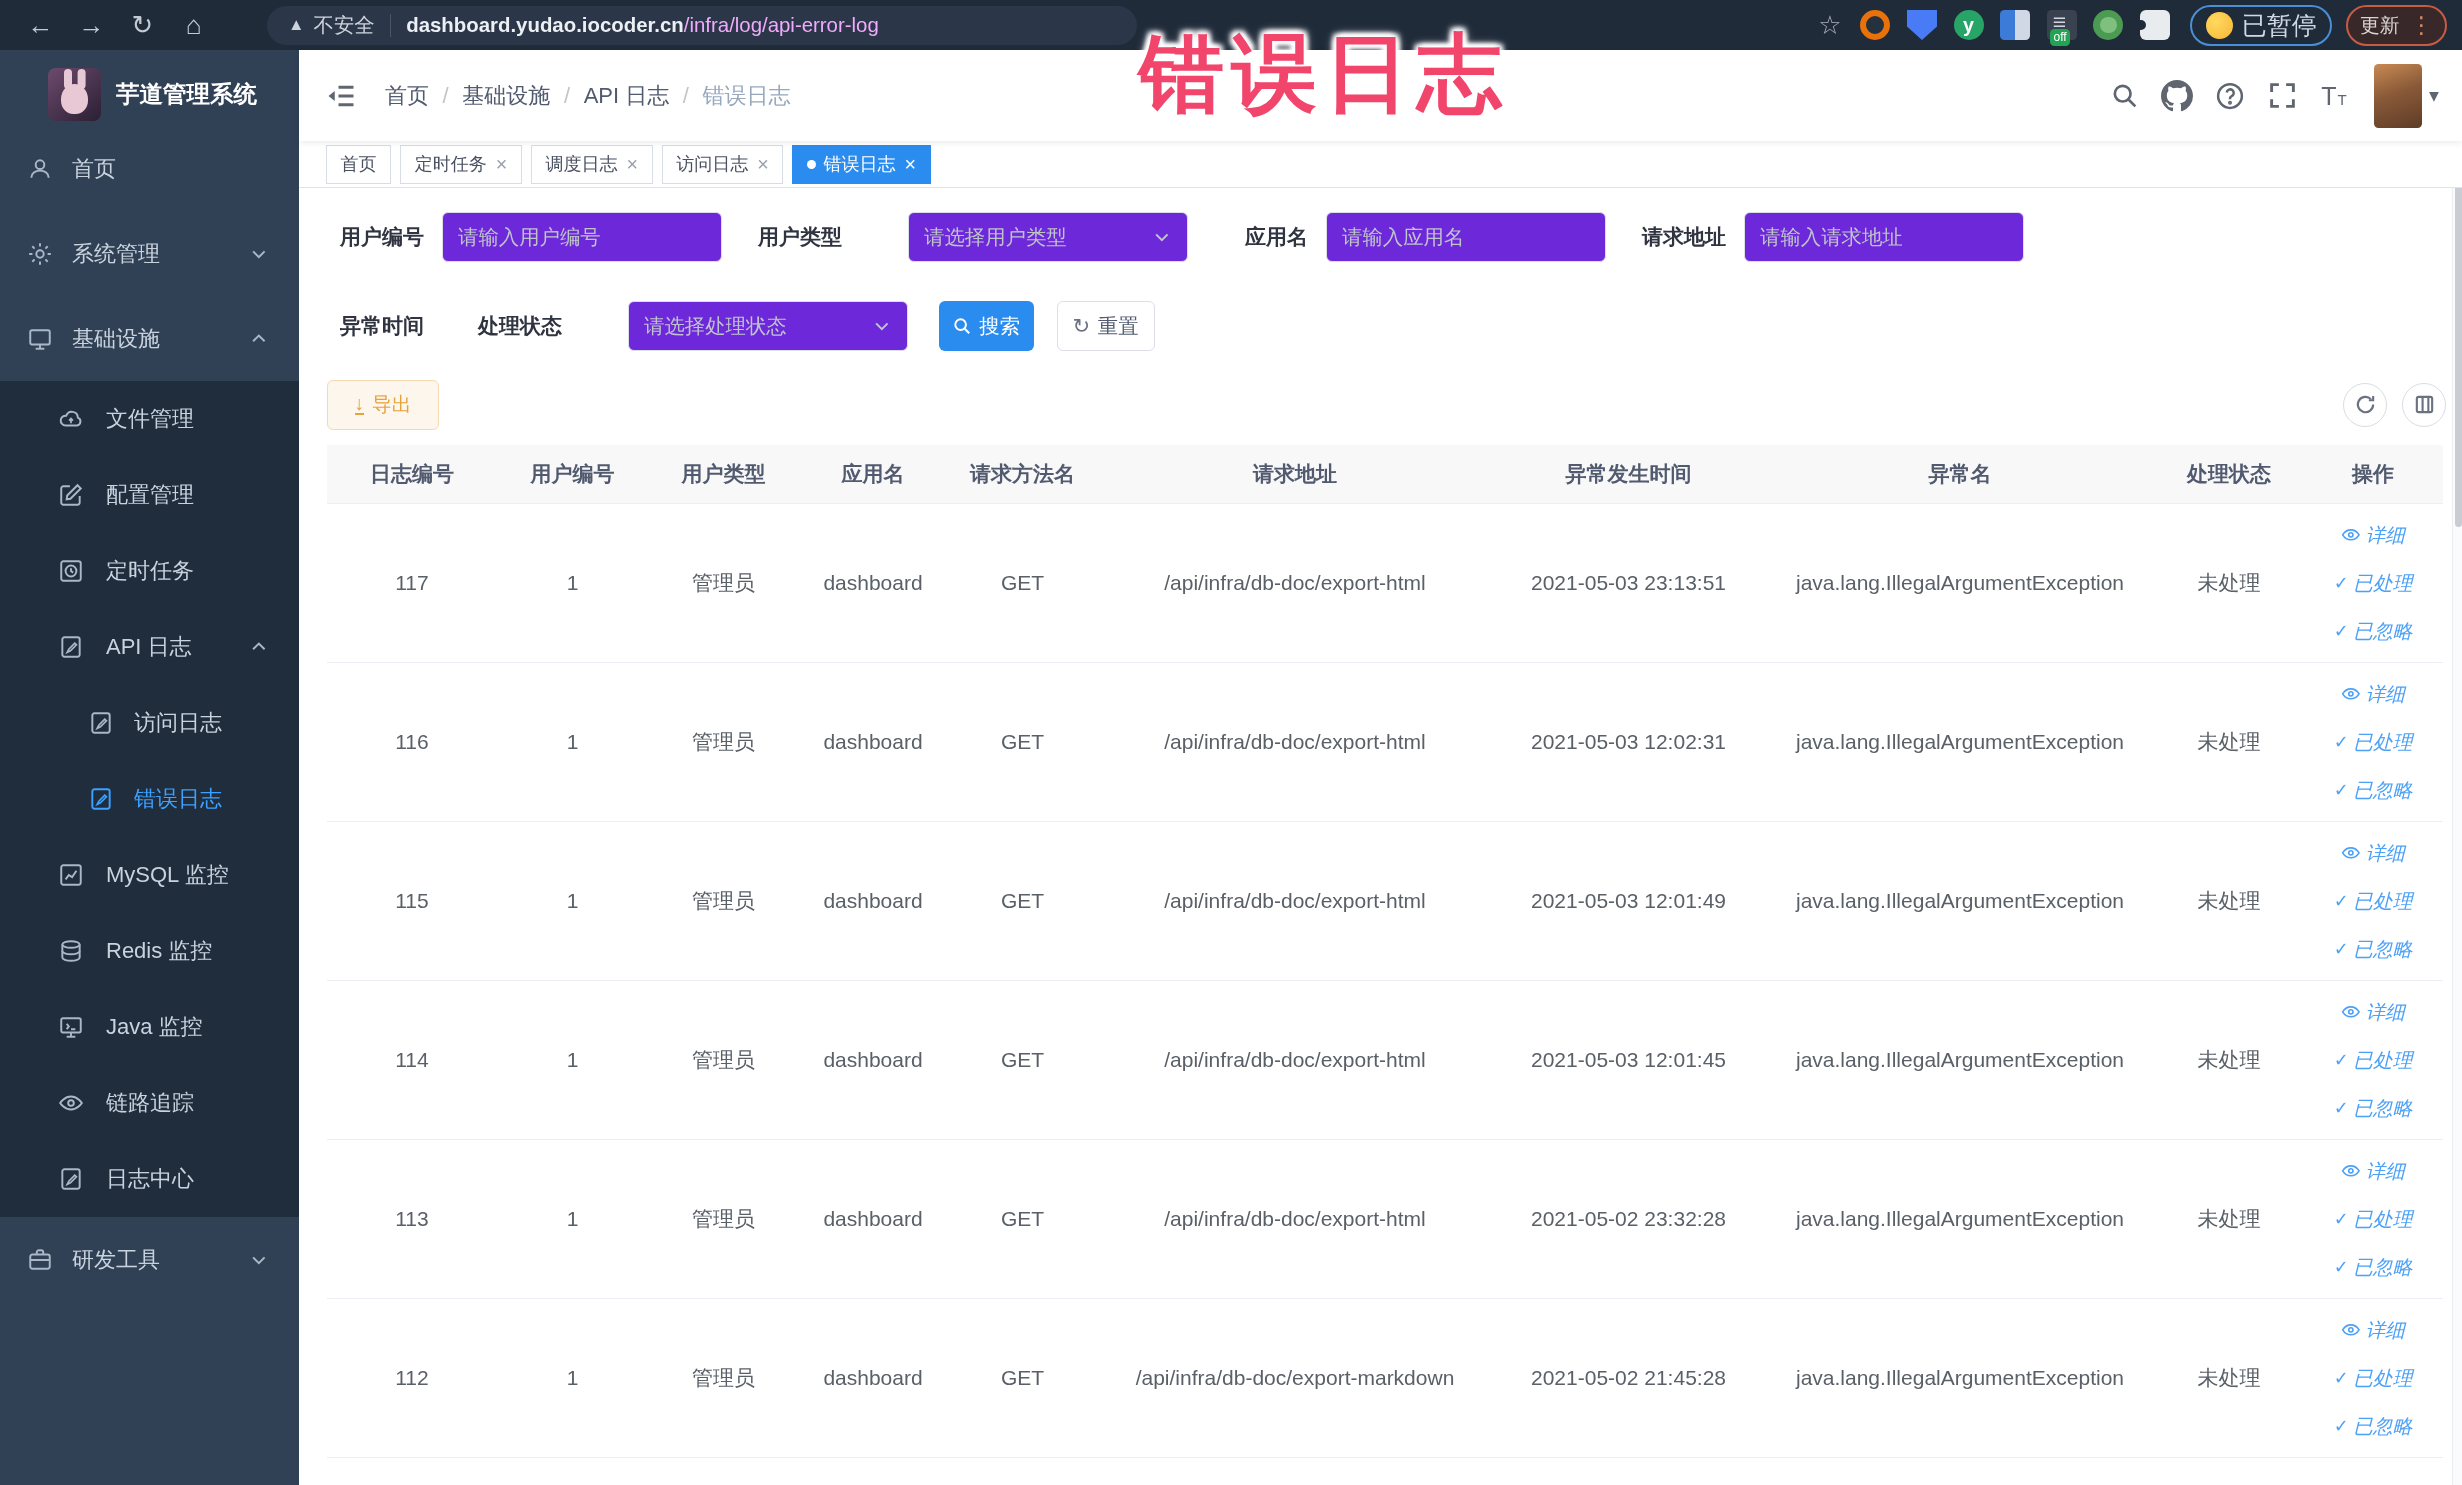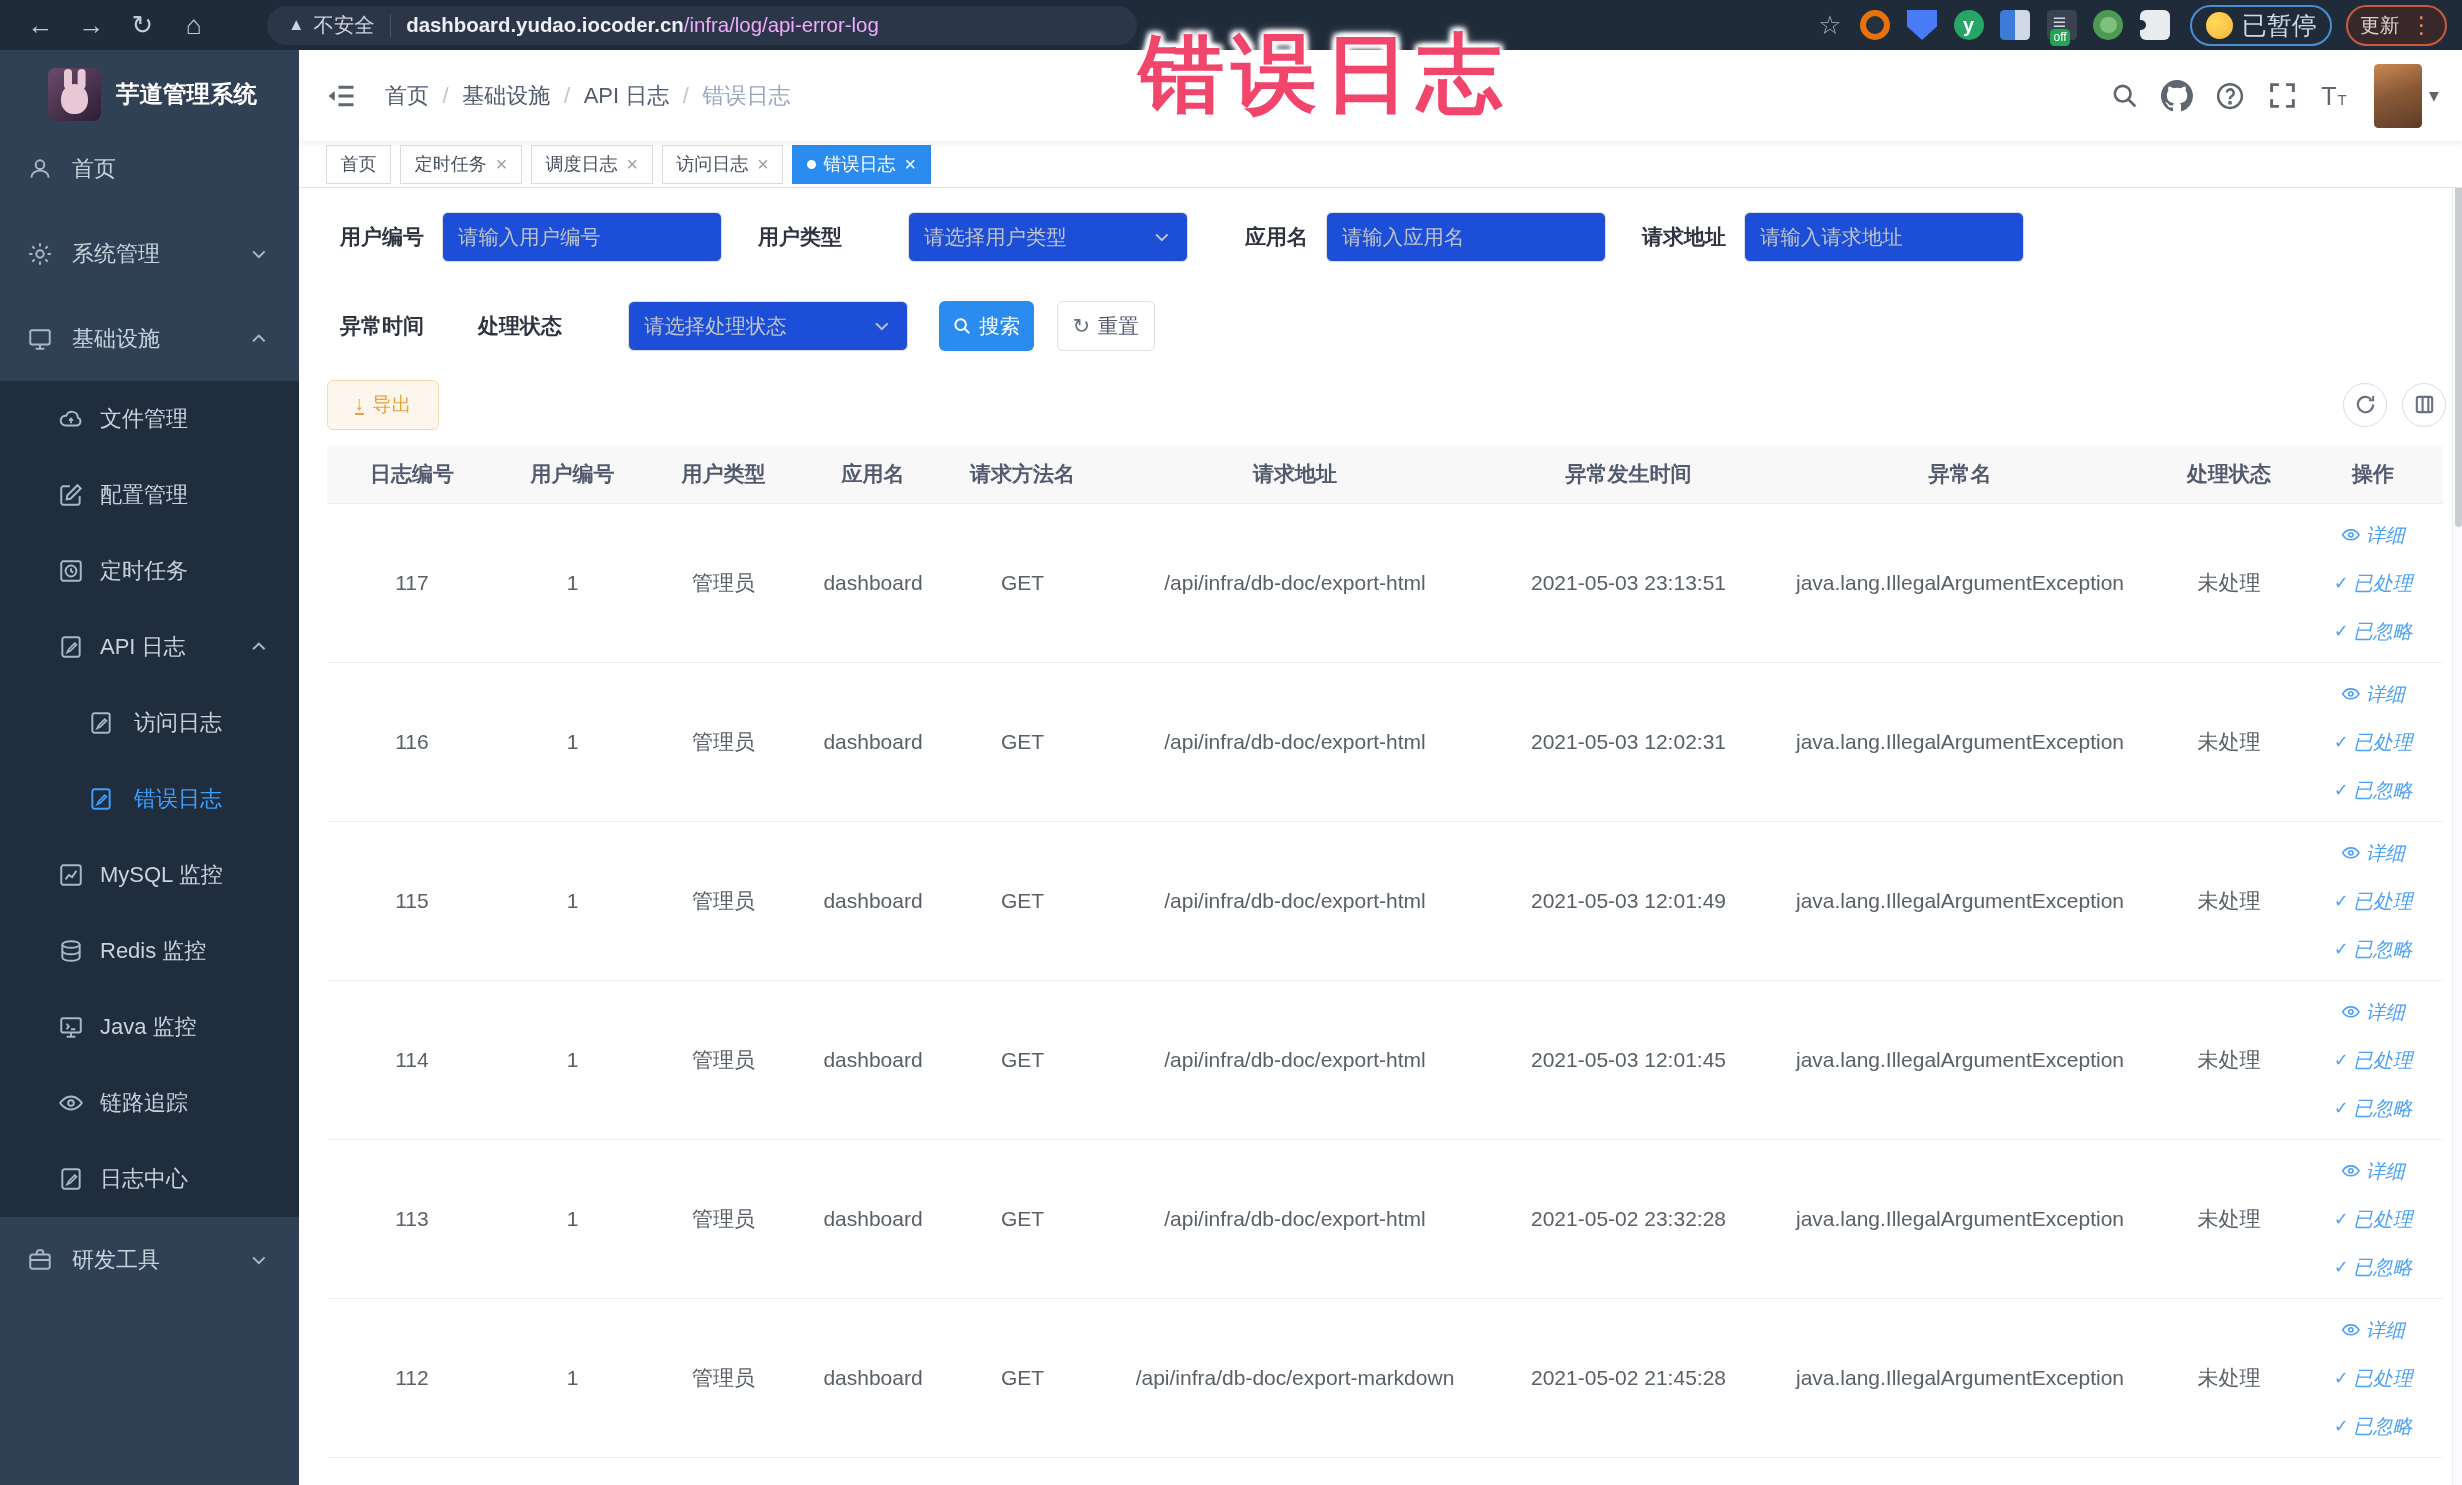--- a/index.html
+++ b/index.html
@@ -40,21 +40,21 @@
 .logo-img::after{content:"";position:absolute;left:16px;top:1.5px;width:7.6px;height:19.7px;border-radius:4.5px;background:#e9c8d6;box-shadow:13.6px 0 0 #e9c8d6;}
 .logo-title{color:#fff;font-size:23.5px;font-weight:bold;margin-left:15px;white-space:nowrap;}
 .menu{margin-top:0;}
 .s-item{display:flex;align-items:center;height:85px;color:#c9d3de;font-size:22px;position:relative;cursor:pointer;}
 .s-item .s-ico{position:absolute;left:27px;width:26px;height:26px;display:flex;align-items:center;justify-content:center;}
 .s-item .s-label{position:absolute;left:72px;white-space:nowrap;}
 .s-item .s-arrow{position:absolute;right:30px;width:19.7px;height:19.7px;}
 .submenu{background:#1f2d3d;}
 .submenu .s-item{height:76px;}
 .submenu .s-item .s-ico{left:58px;}
-.submenu .s-item .s-label{left:100px;}
+.submenu .s-item .s-label{left:106px;}
 .submenu .s-item.lv3 .s-ico{left:88px;}
 .submenu .s-item.lv3 .s-label{left:134px;}
 .s-item.active{color:#3ea0ff;}
 .s-item.active svg *{stroke:#3ea0ff;}
 .s-item svg *{stroke:#aab7c6;}
 
 .main{flex:1;display:flex;flex-direction:column;background:#fff;position:relative;}
 .topbar{height:91px;display:flex;align-items:center;padding:0 23px 0 27px;position:relative;z-index:2;box-shadow:0 1.5px 6px rgba(0,0,0,.08);background:#fff;}
 .fold{width:30px;height:30px;margin-right:29px;}
 .crumbs{display:flex;align-items:center;font-size:22px;color:#515a6e;}
@@ -70,21 +70,21 @@
 .tag .x{font-size:19.7px;margin-left:9px;color:#9aa0ab;}
 .tag.active{background:#2b8cf0;border-color:#2b8cf0;color:#fff;}
 .tag.active .dot{display:block;}
 .tag.active .x{color:#fff;}
 
 .content{flex:1;position:relative;padding:23.5px 16px 0 28px;}
 .frow{display:flex;align-items:center;margin-bottom:39px;}
 .frow.last{margin-bottom:29px;}
 .fitem{display:flex;align-items:center;margin-right:23px;}
 .flabel{width:97px;text-align:right;font-size:21px;font-weight:bold;color:#2f3440;margin-right:18px;white-space:nowrap;flex:0 0 auto;}
-.finput{width:280px;height:50px;border:1.5px solid #dcdfe6;border-radius:6px;display:flex;align-items:center;padding:0 15px;font-size:20.4px;color:#bfc4cc;background:#1d4ed8;}
+.finput{width:280px;height:50px;border:1.5px solid #dcdfe6;border-radius:6px;display:flex;align-items:center;padding:0 15px;font-size:20.4px;color:#bfc4cc;background:#6d28d9;}
 .finput .ph{white-space:nowrap;overflow:hidden;}
 .fselect{justify-content:space-between;margin-left:48px;}
 .frange{width:352px;height:50px;border:1.5px solid #dcdfe6;border-radius:6px;display:flex;align-items:center;padding:0 13.6px;font-size:20.4px;color:#bfc4cc;}
 .frange .cal{margin-right:10.6px;display:flex;}
 .frange .rsep{margin:0 16.7px;color:#bfc4cc;}
 .btn{height:50px;border-radius:6px;display:flex;align-items:center;justify-content:center;font-size:20.4px;cursor:pointer;white-space:nowrap;}
 .btn-primary{width:95px;background:#2b8cf0;color:#fff;border:none;margin-left:7.6px;}
 .btn-primary svg{margin-right:7.6px;}
 .btn-plain{width:98px;background:#fff;color:#515a6e;border:1.5px solid #dcdfe6;margin-left:23px;}
 .btn-plain .ricon{margin-right:7.6px;font-size:21px;color:#6a7180;}

